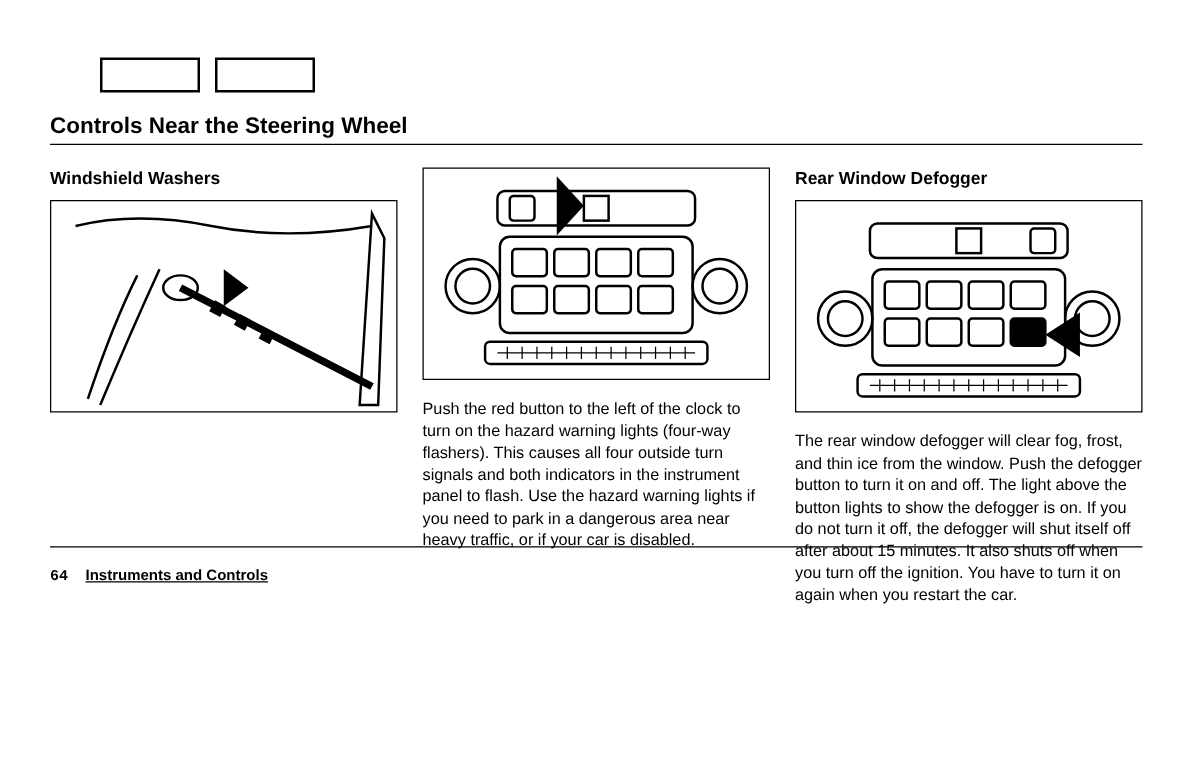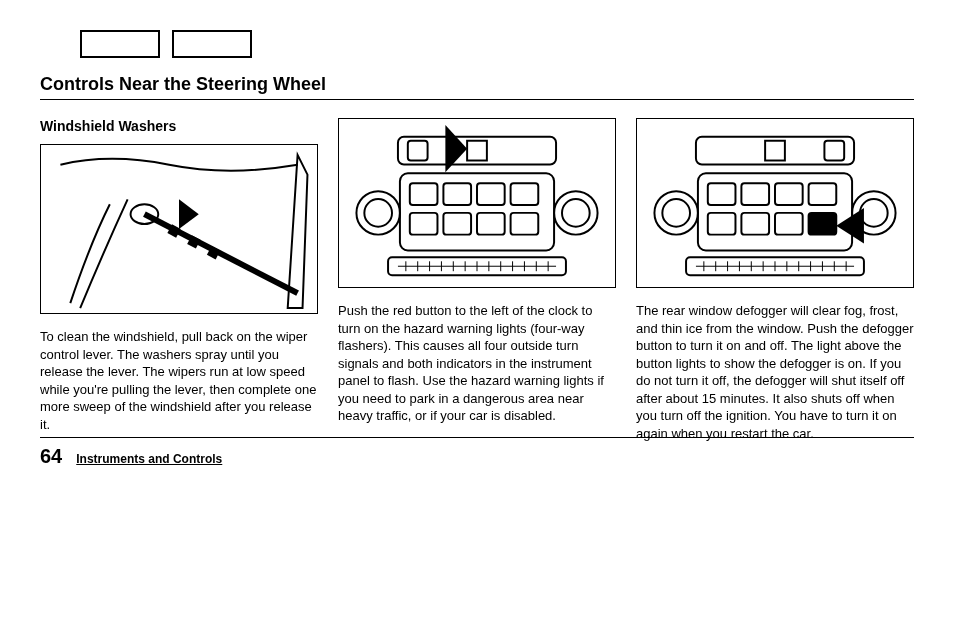--- a/index.html
+++ b/index.html
@@ -9,21 +9,21 @@
     height: 618px;
     background: #ffffff;
     font-family: Arial, Helvetica, sans-serif;
     color: #000;
   }
   .page {
     position: relative;
     width: 954px;
     height: 490px;
     box-sizing: border-box;
-    padding: 30px 40px 0 40px;
+    padding: 46px 40px 0 40px;
   }
   .nav-boxes {
     display: flex;
     gap: 12px;
     margin-bottom: 16px;
     margin-left: 40px;
   }
   .nav-box {
     width: 80px;
     height: 28px;
@@ -80,22 +80,23 @@
     gap: 14px;
   }
   .footer-rule {
     position: absolute;
     left: 40px;
     right: 40px;
     bottom: 52px;
     border-top: 1px solid #000;
   }
   .page-number {
-    font-size: 20px;
-    font-weight: bold;
+    font-size: 12px;
+    font-weight: bold;
+    font-family: Liberation Mono, monospace;
   }
   .chapter {
     font-size: 12px;
     font-weight: bold;
     text-decoration: underline;
   }
 </style>
 </head>
 <body>
 
@@ -120,21 +121,20 @@
           <path d="M30 165 Q55 105 78 55" fill="none" stroke="#000" stroke-width="2"></path>
           <ellipse cx="95" cy="70" rx="14" ry="10" fill="none" stroke="#000" stroke-width="2"></ellipse>
           <path d="M95 70 L250 150" stroke="#000" stroke-width="6"></path>
           <rect x="120" y="82" width="10" height="10" fill="#000" transform="rotate(28 125 87)"></rect>
           <rect x="140" y="93" width="10" height="10" fill="#000" transform="rotate(28 145 98)"></rect>
           <rect x="160" y="104" width="10" height="10" fill="#000" transform="rotate(28 165 109)"></rect>
           <path d="M130 55 L150 70 L130 85 Z" fill="#000"></path>
           <path d="M250 10 L260 30 L255 165 L240 165 Z" fill="none" stroke="#000" stroke-width="2"></path>
         </svg>
       </div>
-      <div class="body-text">To clean the windshield, pull back on the wiper control lever. The washers spray until you release the lever. The wipers run at low speed while you're pulling the lever, then complete one more sweep of the windshield after you release it.</div>
     </div>
 
     <div class="col">
       <div class="illus">
         <svg viewBox="0 0 260 170" xmlns="http://www.w3.org/2000/svg">
           <rect x="50" y="18" width="160" height="28" rx="6" fill="none" stroke="#000" stroke-width="2"></rect>
           <rect x="120" y="22" width="20" height="20" fill="none" stroke="#000" stroke-width="2"></rect>
           <rect x="60" y="22" width="20" height="20" rx="3" fill="none" stroke="#000" stroke-width="2"></rect>
           <path d="M98 6 L120 30 L98 54 Z" fill="#000"></path>
           <circle cx="30" cy="95" r="22" fill="none" stroke="#000" stroke-width="2"></circle>
@@ -164,20 +164,21 @@
             <line x1="166" y1="144" x2="166" y2="154" stroke="#000"></line>
             <line x1="178" y1="144" x2="178" y2="154" stroke="#000"></line>
             <line x1="190" y1="144" x2="190" y2="154" stroke="#000"></line>
             <line x1="202" y1="144" x2="202" y2="154" stroke="#000"></line>
         </svg>
       </div>
       <div class="body-text">Push the red button to the left of the clock to turn on the hazard warning lights (four-way flashers). This causes all four outside turn signals and both indicators in the instrument panel to flash. Use the hazard warning lights if you need to park in a dangerous area near heavy traffic, or if your car is disabled.</div>
     </div>
 
     <div class="col">
+      <div class="subhead">Rear Window Defogger</div>
       <div class="illus">
         <svg viewBox="0 0 260 170" xmlns="http://www.w3.org/2000/svg">
           <rect x="50" y="18" width="160" height="28" rx="6" fill="none" stroke="#000" stroke-width="2"></rect>
           <rect x="120" y="22" width="20" height="20" fill="none" stroke="#000" stroke-width="2"></rect>
           <rect x="180" y="22" width="20" height="20" rx="3" fill="none" stroke="#000" stroke-width="2"></rect>
           <circle cx="30" cy="95" r="22" fill="none" stroke="#000" stroke-width="2"></circle>
           <circle cx="30" cy="95" r="14" fill="none" stroke="#000" stroke-width="2"></circle>
           <circle cx="230" cy="95" r="22" fill="none" stroke="#000" stroke-width="2"></circle>
           <circle cx="230" cy="95" r="14" fill="none" stroke="#000" stroke-width="2"></circle>
           <rect x="52" y="55" width="156" height="78" rx="8" fill="none" stroke="#000" stroke-width="2"></rect>

